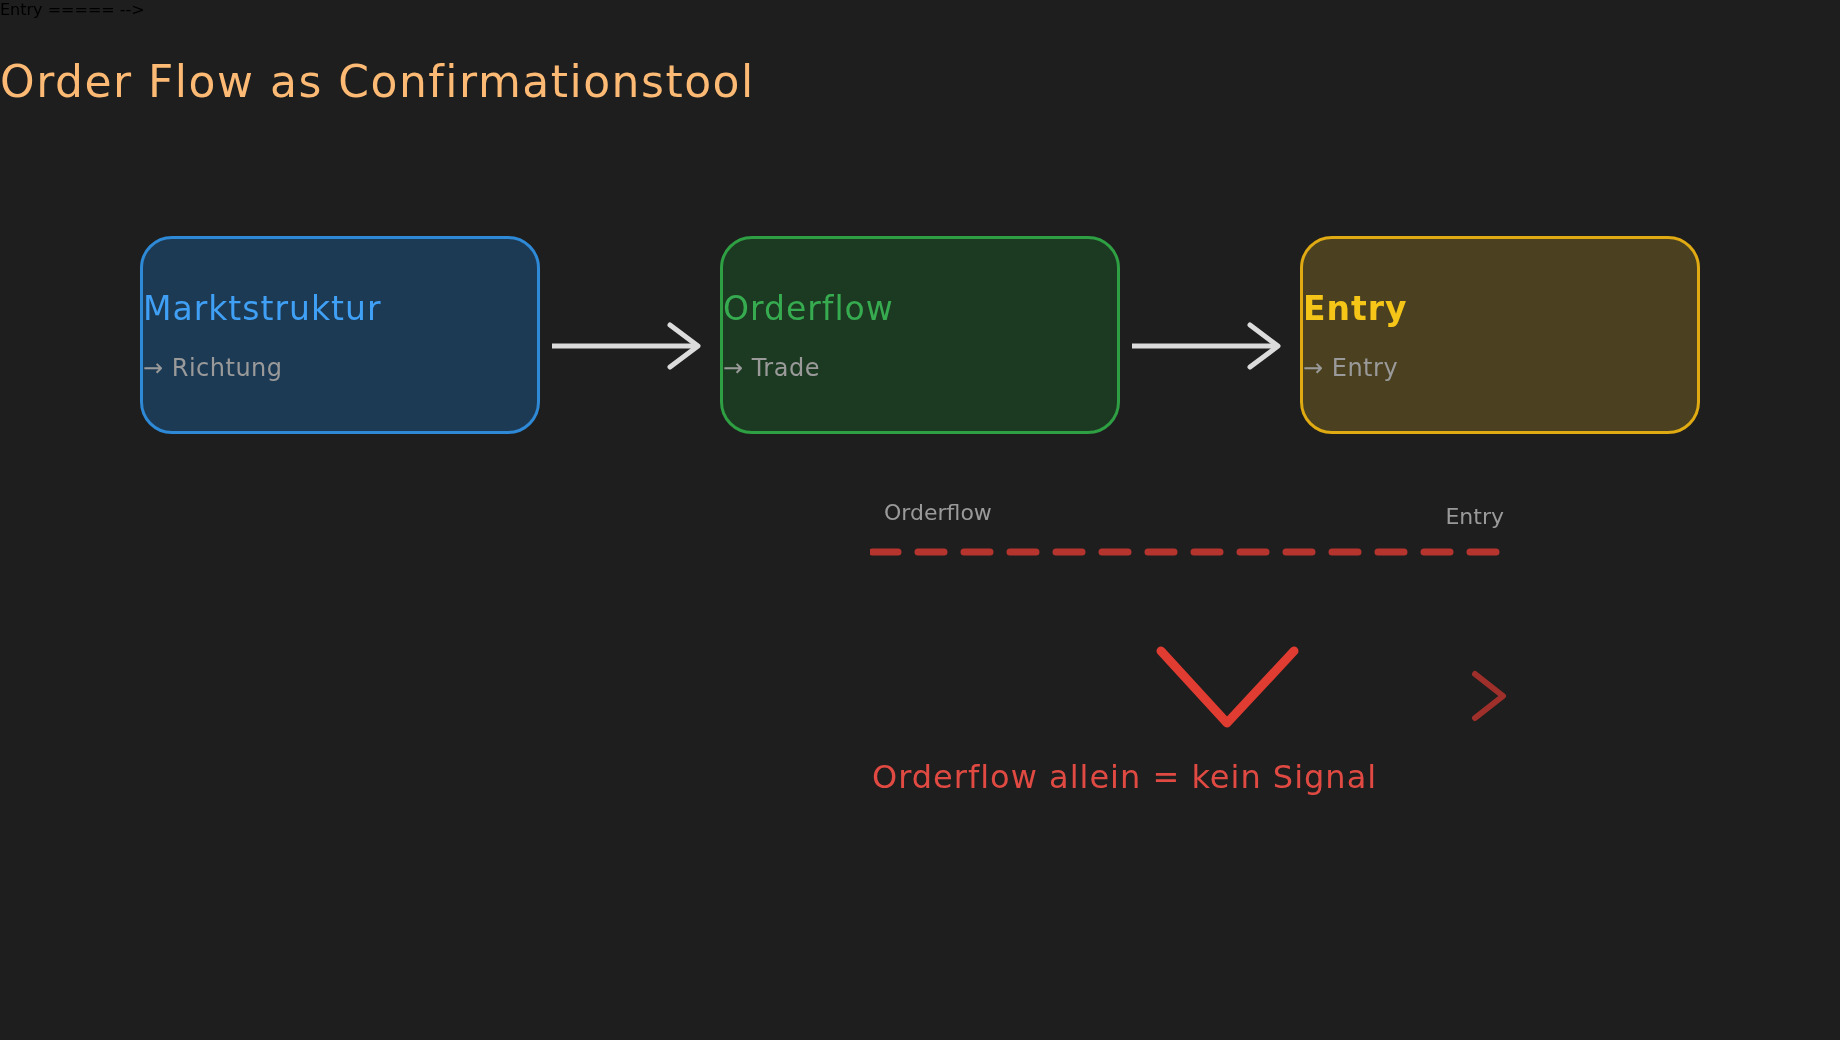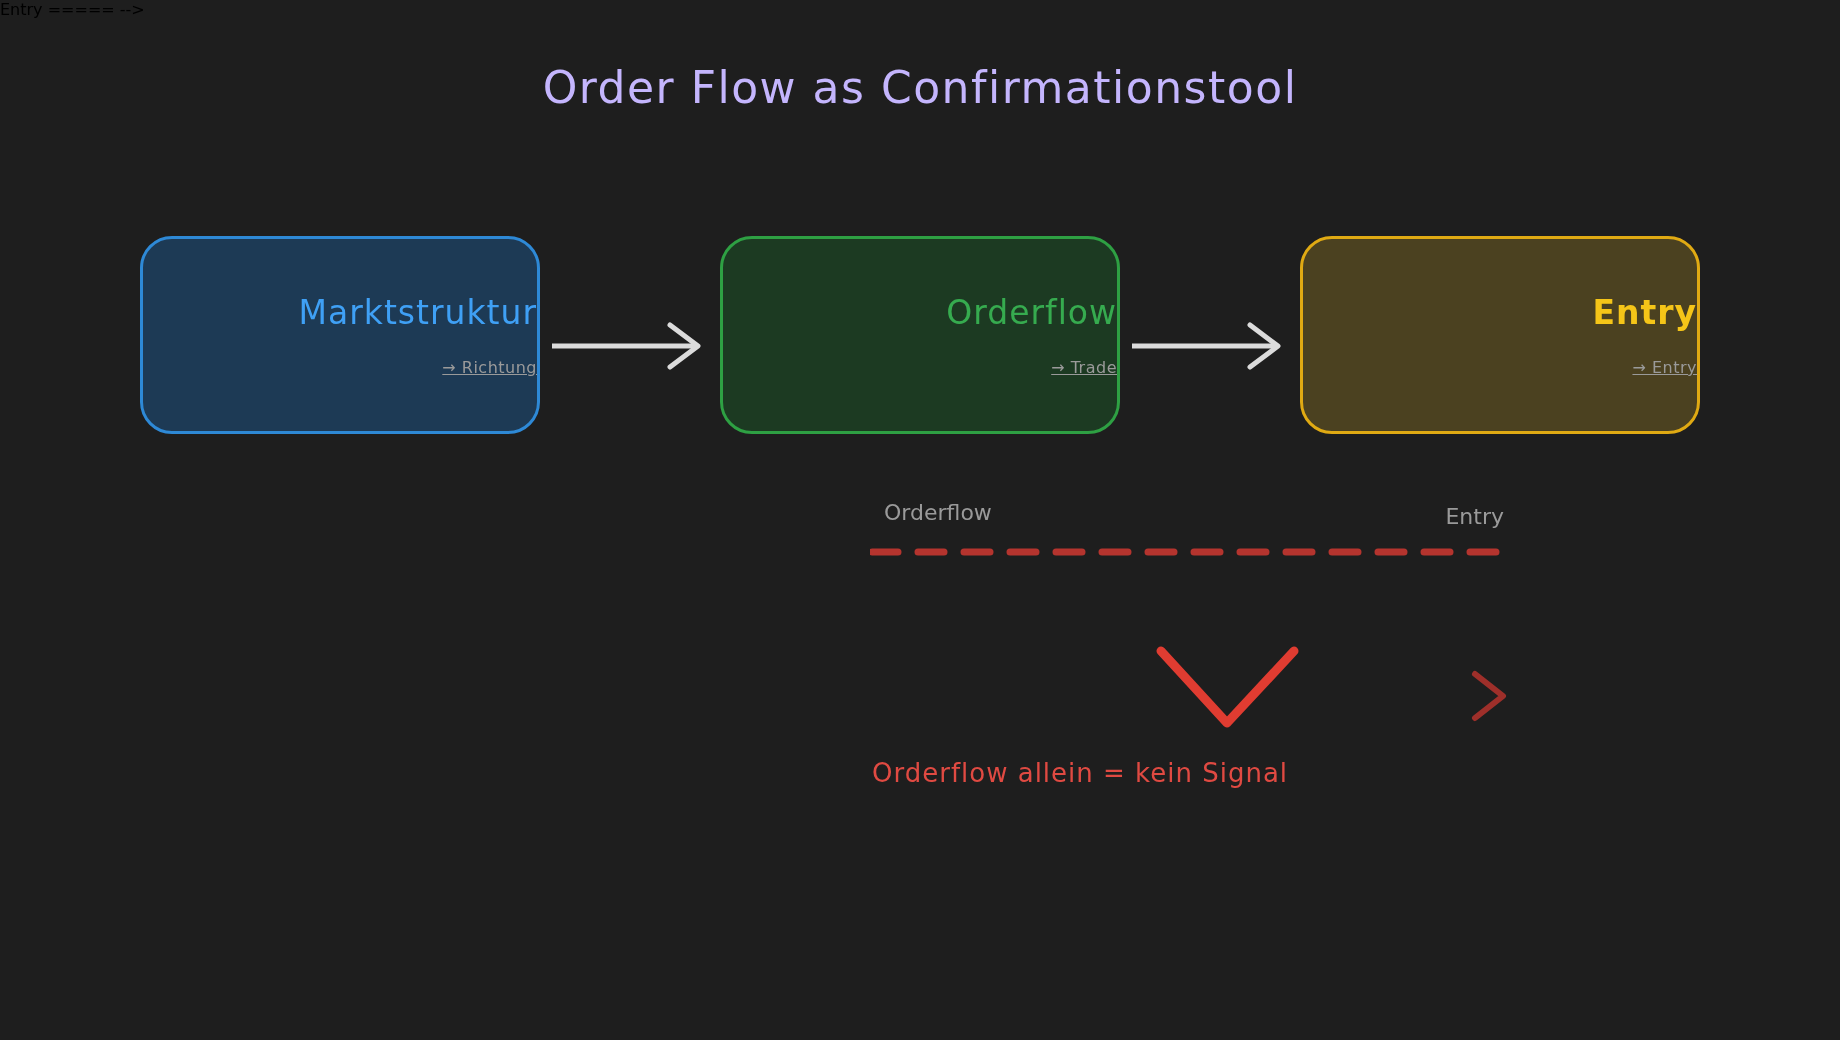--- a/index.html
+++ b/index.html
@@ -23,58 +23,55 @@
     height: 1040px;
     background: #1e1e1e;
   }
 
   
   #title {
     position: absolute;
     left: 0;
     top: 56px;
     width: 1840px;
-    text-align: center;
-    color: #c4b5fd;
+    color: #fdba74;
     font-family: "DejaVu Sans", sans-serif;
     font-size: 44px;
     font-weight: 400;
     letter-spacing: 1.5px;
     white-space: nowrap;
-    margin-top: 6px;
   }
 
   
   .flow-box {
     position: absolute;
     top: 236px;
     height: 198px;
     border-radius: 32px;
     border-style: solid;
     border-width: 3px;
     box-sizing: border-box;
     display: flex;
     flex-direction: column;
-    align-items: flex-end;
+    align-items: flex-start;
     justify-content: center;
   }
   .flow-title {
     font-family: "DejaVu Sans", sans-serif;
     font-size: 33px;
     letter-spacing: 1px;
     margin-bottom: 26px;
     white-space: nowrap;
   }
   .flow-sub {
     font-family: "DejaVu Sans", sans-serif;
-    font-size: 16px;
+    font-size: 24px;
     color: #9a9a9a;
     letter-spacing: 0.5px;
     white-space: nowrap;
-    text-decoration: underline;
   }
 
   #box-marktstruktur {
     left: 140px;
     width: 400px;
     background: #1d3a55;
     border-color: #2e89d6;
   }
   #box-marktstruktur .flow-title { color: #3fa0f5; }
 
@@ -145,21 +142,21 @@
     width: 50px;
     height: 56px;
   }
 
   
   #warning-caption {
     position: absolute;
     left: 872px;
     top: 758px;
     font-family: "DejaVu Sans", sans-serif;
-    font-size: 26px;
+    font-size: 32px;
     color: #e04a42;
     letter-spacing: 1px;
     white-space: nowrap;
   }
 </style>
 </head>
 <body>
 
 <div id="canvas">
 

